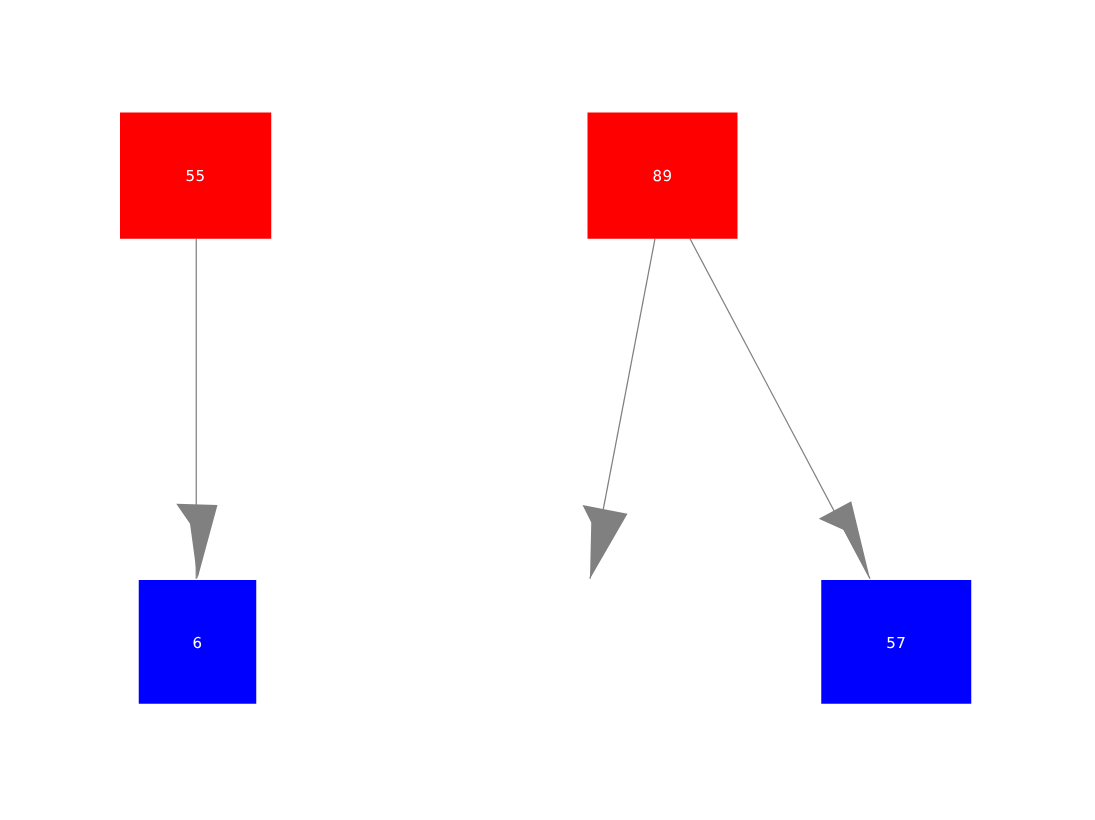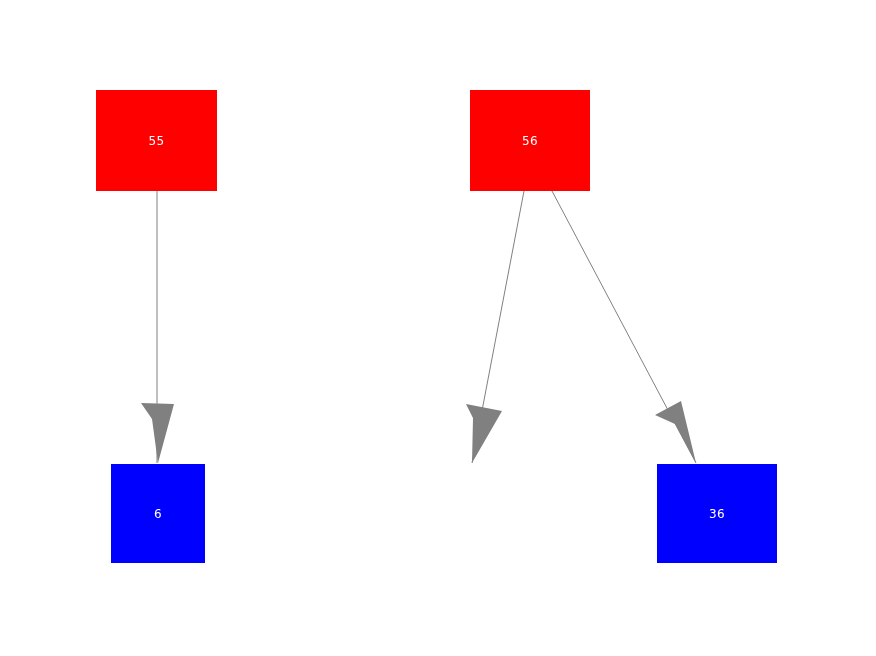--- a/index.html
+++ b/index.html
@@ -70,25 +70,25 @@
       <line x1="552" y1="191" x2="696" y2="463" stroke="#808080" stroke-width="1"></line>
       <path d="M 655 415 L 681 401 L 696 463 L 675 424 Z" fill="#808080"></path>
     </g>
   </svg>
 
   <div class="node-box" style="left:96px; top:90px; width:121px; height:101px; background:#ff0000;text-align:center;">
     <span class="node-label">55</span>
   </div>
 
   <div class="node-box" style="left:470px; top:90px; width:120px; height:101px; background:#ff0000;">
-    <span class="node-label">56</span>
+    <span class="node-label">89</span>
   </div>
 
   <div class="node-box" style="left:111px; top:464px; width:94px; height:99px; background:#0000ff;">
     <span class="node-label">6</span>
   </div>
 
 
   <div class="node-box" style="left:657px; top:464px; width:120px; height:99px; background:#0000ff;">
-    <span class="node-label">36</span>
+    <span class="node-label">57</span>
   </div>
 
 </div>
 
 </body></html>

